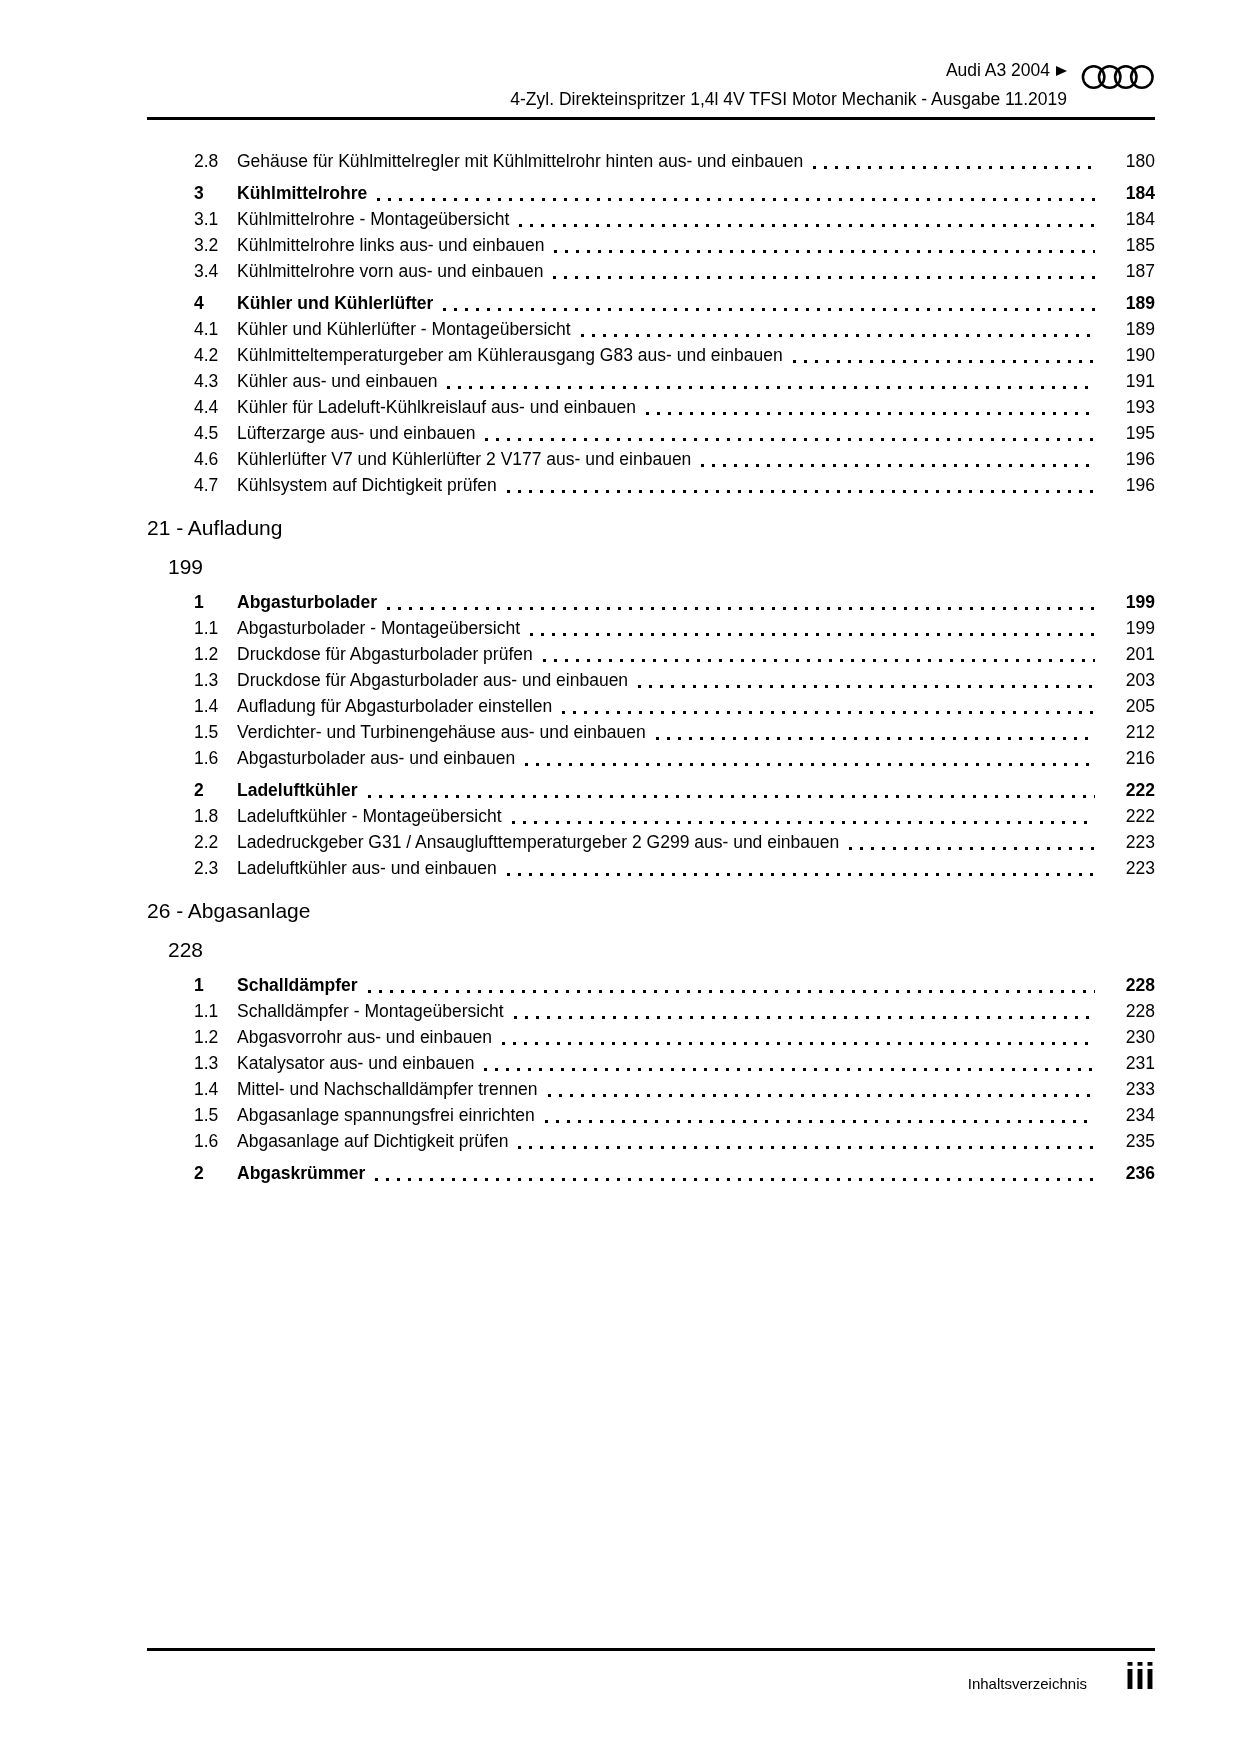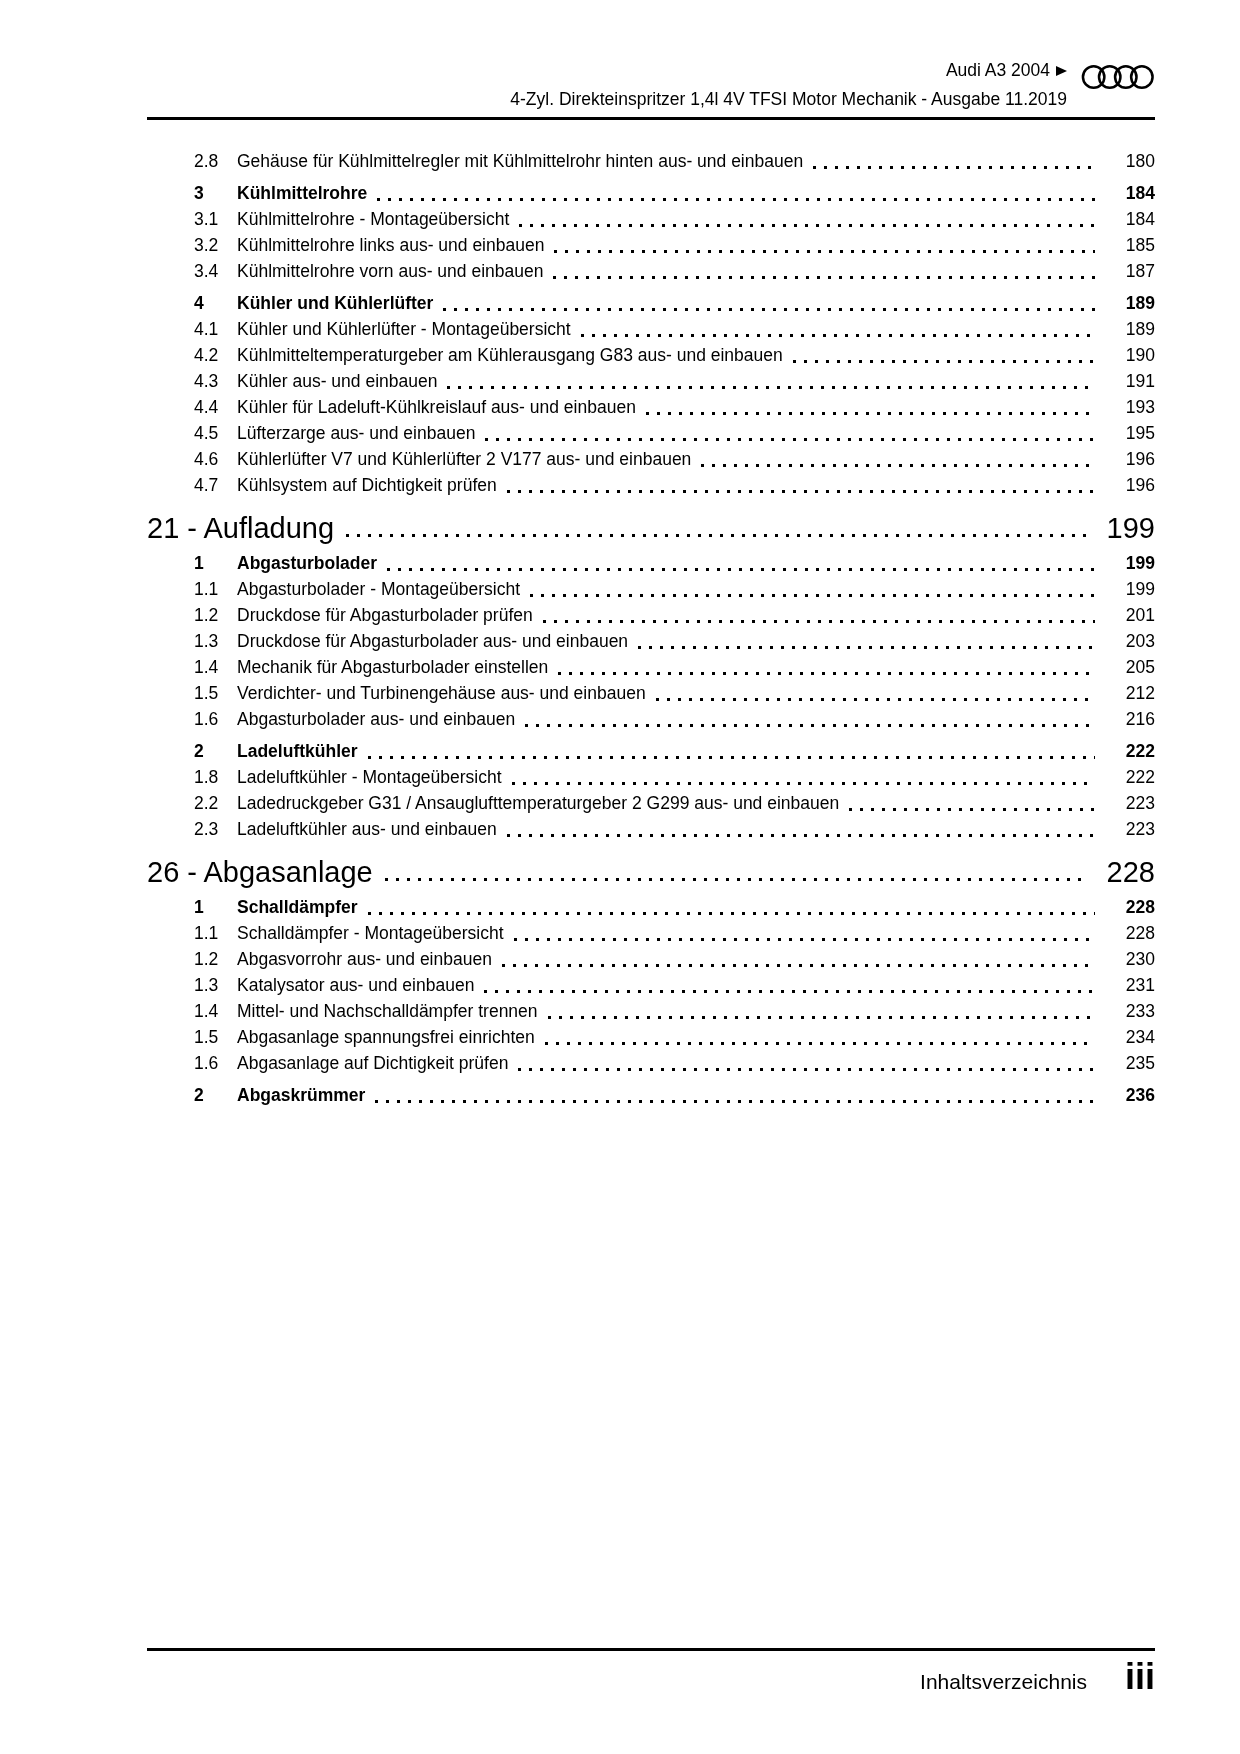--- a/index.html
+++ b/index.html
@@ -33,32 +33,32 @@
   .toc-row .num{flex:none;width:43px;padding-left:47px;}
   .toc-row .title{flex:none;white-space:nowrap;}
   .dots{
     flex:1;align-self:flex-end;height:2.6px;margin:0 10px 5px 10px;
     background:repeating-linear-gradient(to right,#000 0 2.6px,transparent 2.6px 11px);
   }
   .toc-row.bold .dots{height:3px;
     background:repeating-linear-gradient(to right,#000 0 3px,transparent 3px 11px);}
   .page-col{flex:none;width:50px;text-align:right;white-space:nowrap;}
 
-  .chapter-row{display:flex;font-size:29px;line-height:32px;margin:14px 0 4px 0;}
+  .chapter-row{display:flex;font-size:21px;line-height:32px;margin:14px 0 4px 0;flex-direction:column;}
   .chapter-row .title{flex:none;white-space:nowrap;}
   .chapter-row .dots{margin:0 10px 7px 12px;}
   .chapter-row .page-col{width:56px;}
 
   
   .footer-rule{position:absolute;top:1648px;left:147px;width:1008px;height:3px;background:#000;}
   .footer{
     position:absolute;top:1660px;left:147px;width:1008px;
     display:flex;justify-content:flex-end;align-items:baseline;gap:16px;
   }
-  .footer-label{font-size:21px;}
+  .footer-label{font-size:15px;}
   .footer-page{font-size:36px;font-weight:bold;line-height:34px;margin-left:22px;}
 </style>
 </head>
 <body>
 
 <div class="page">
 
   <div class="header">
     <div class="header-text">
       <div class="header-line1"><span>Audi A3 2004</span><span class="arrow-icon"></span></div>
@@ -176,21 +176,21 @@
         <span class="page-col">201</span>
       </div>
       <div class="toc-row">
         <span class="num">1.3</span>
         <span class="title">Druckdose für Abgasturbolader aus- und einbauen</span>
         <span class="dots"></span>
         <span class="page-col">203</span>
       </div>
       <div class="toc-row">
         <span class="num">1.4</span>
-        <span class="title">Mechanik für Abgasturbolader einstellen</span>
+        <span class="title">Aufladung für Abgasturbolader einstellen</span>
         <span class="dots"></span>
         <span class="page-col">205</span>
       </div>
       <div class="toc-row">
         <span class="num">1.5</span>
         <span class="title">Verdichter- und Turbinengehäuse aus- und einbauen</span>
         <span class="dots"></span>
         <span class="page-col">212</span>
       </div>
       <div class="toc-row">

